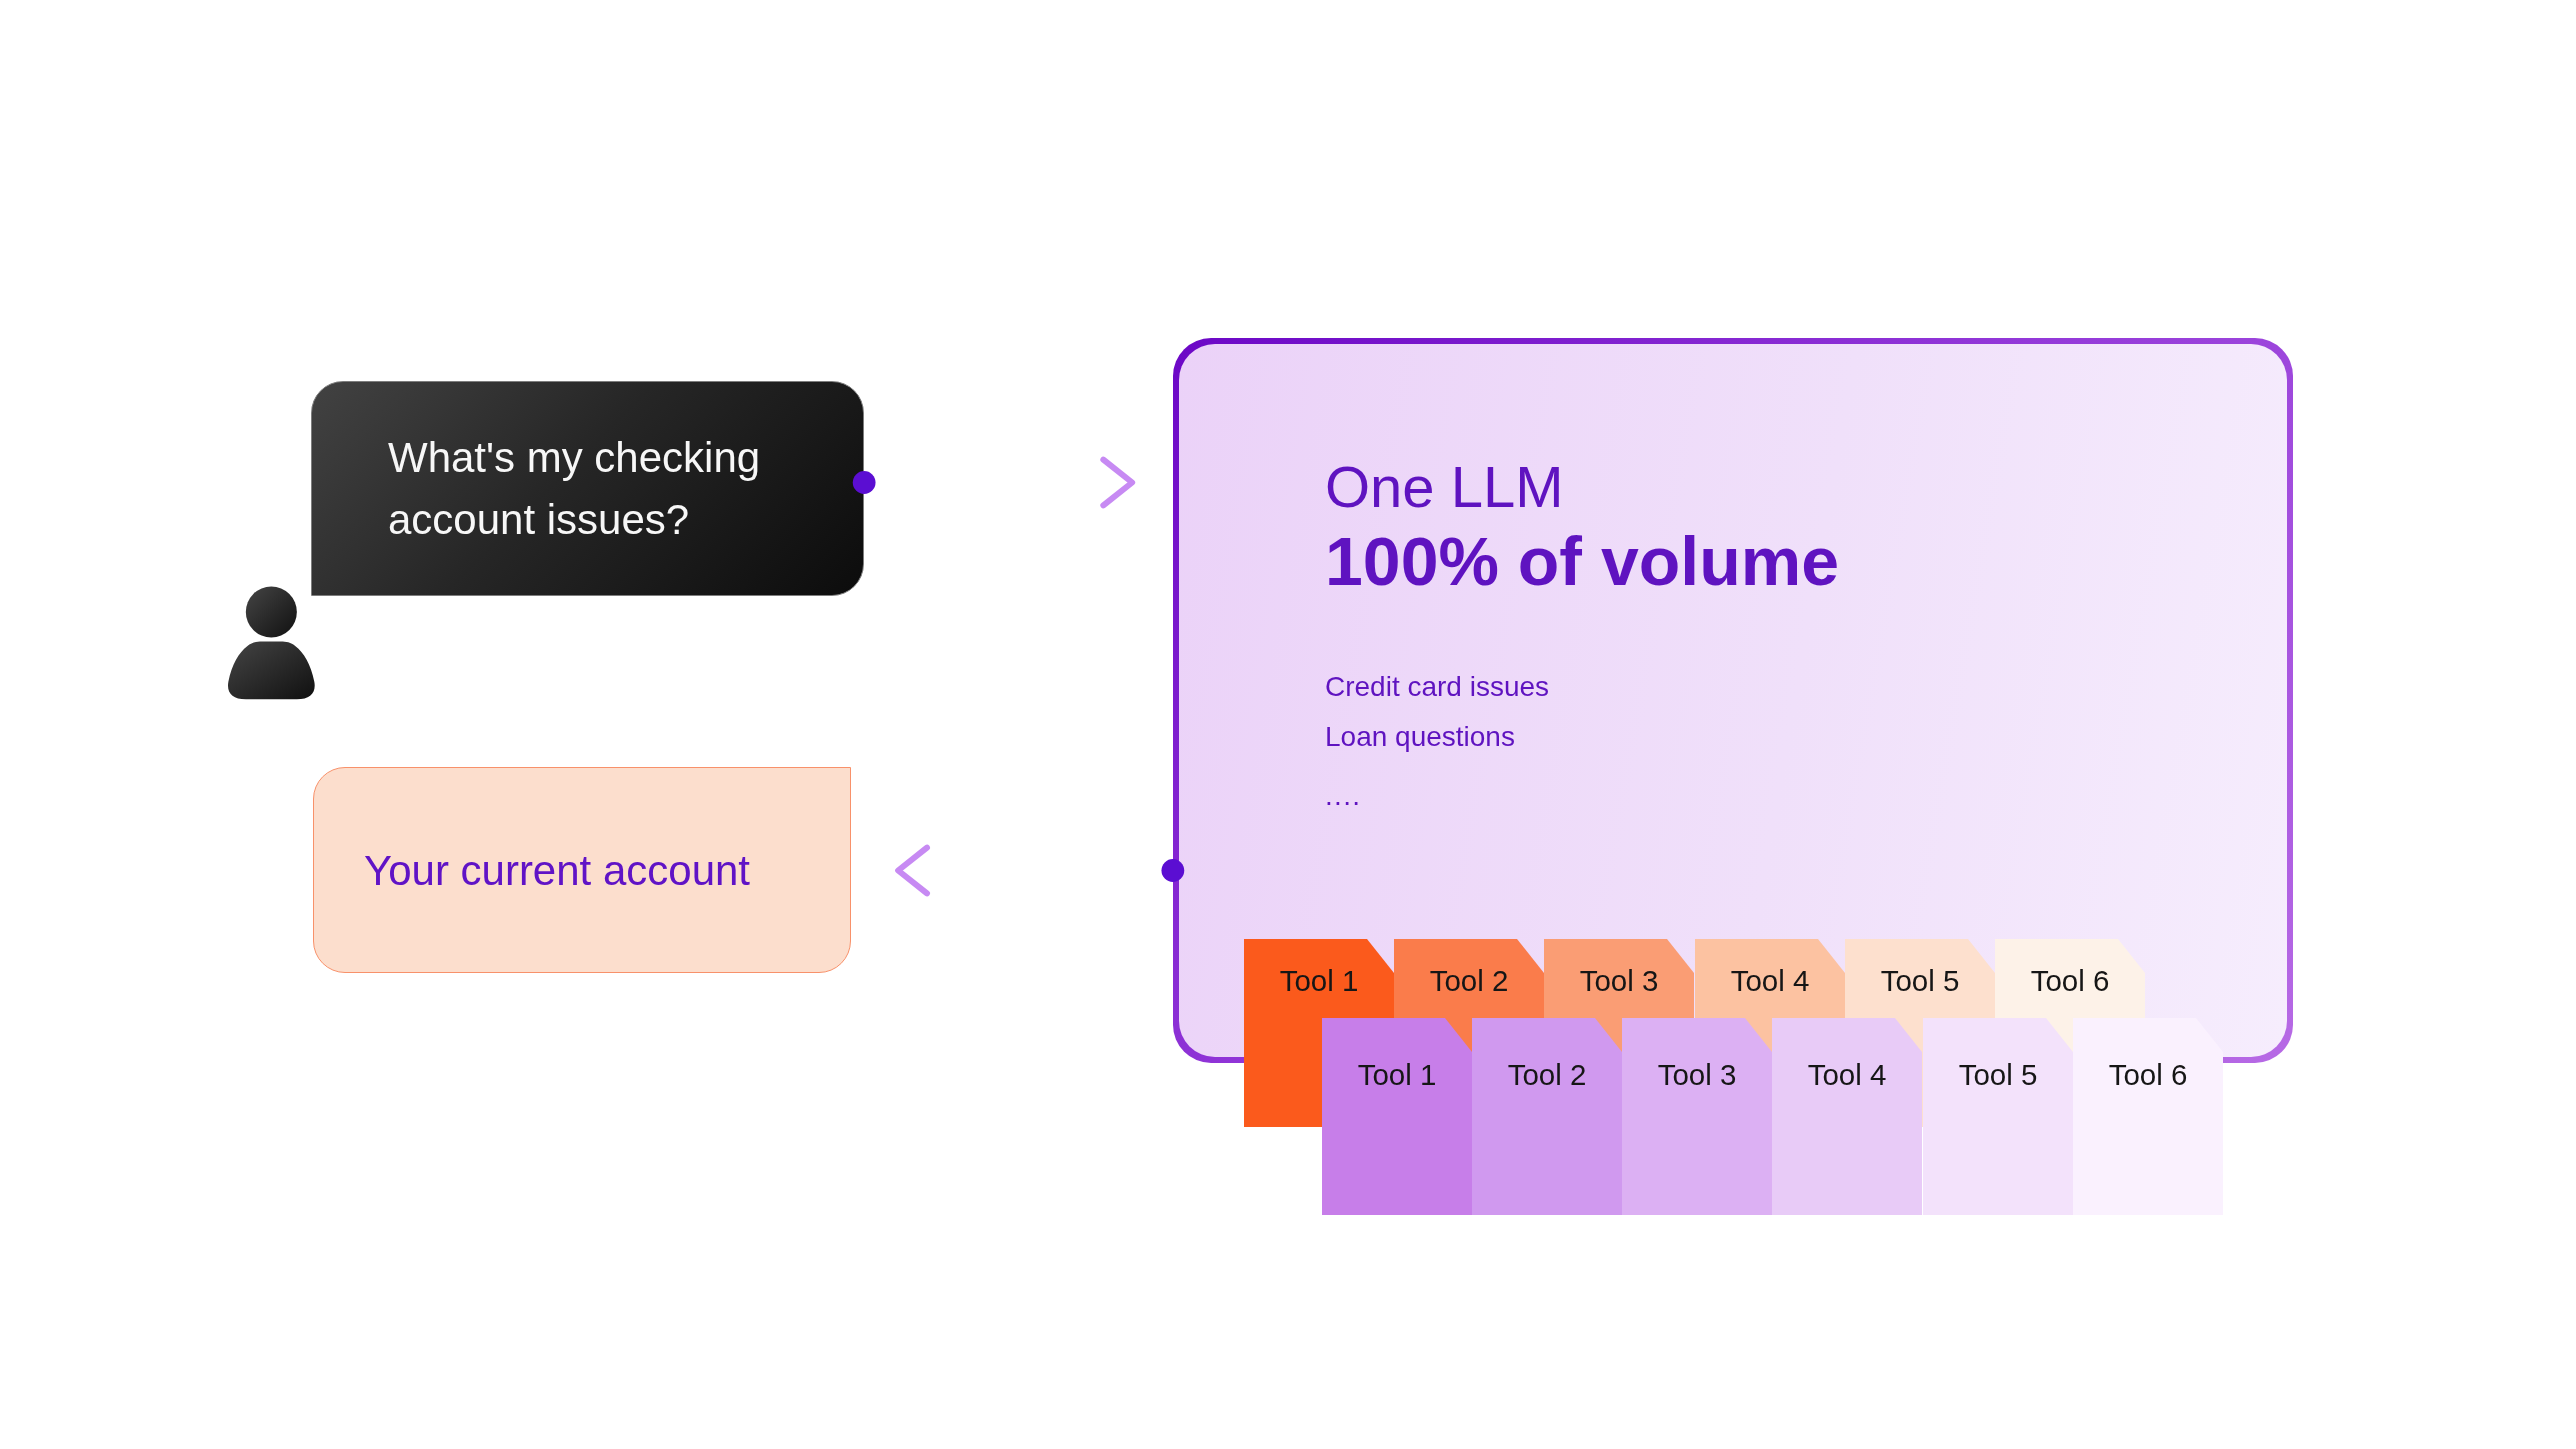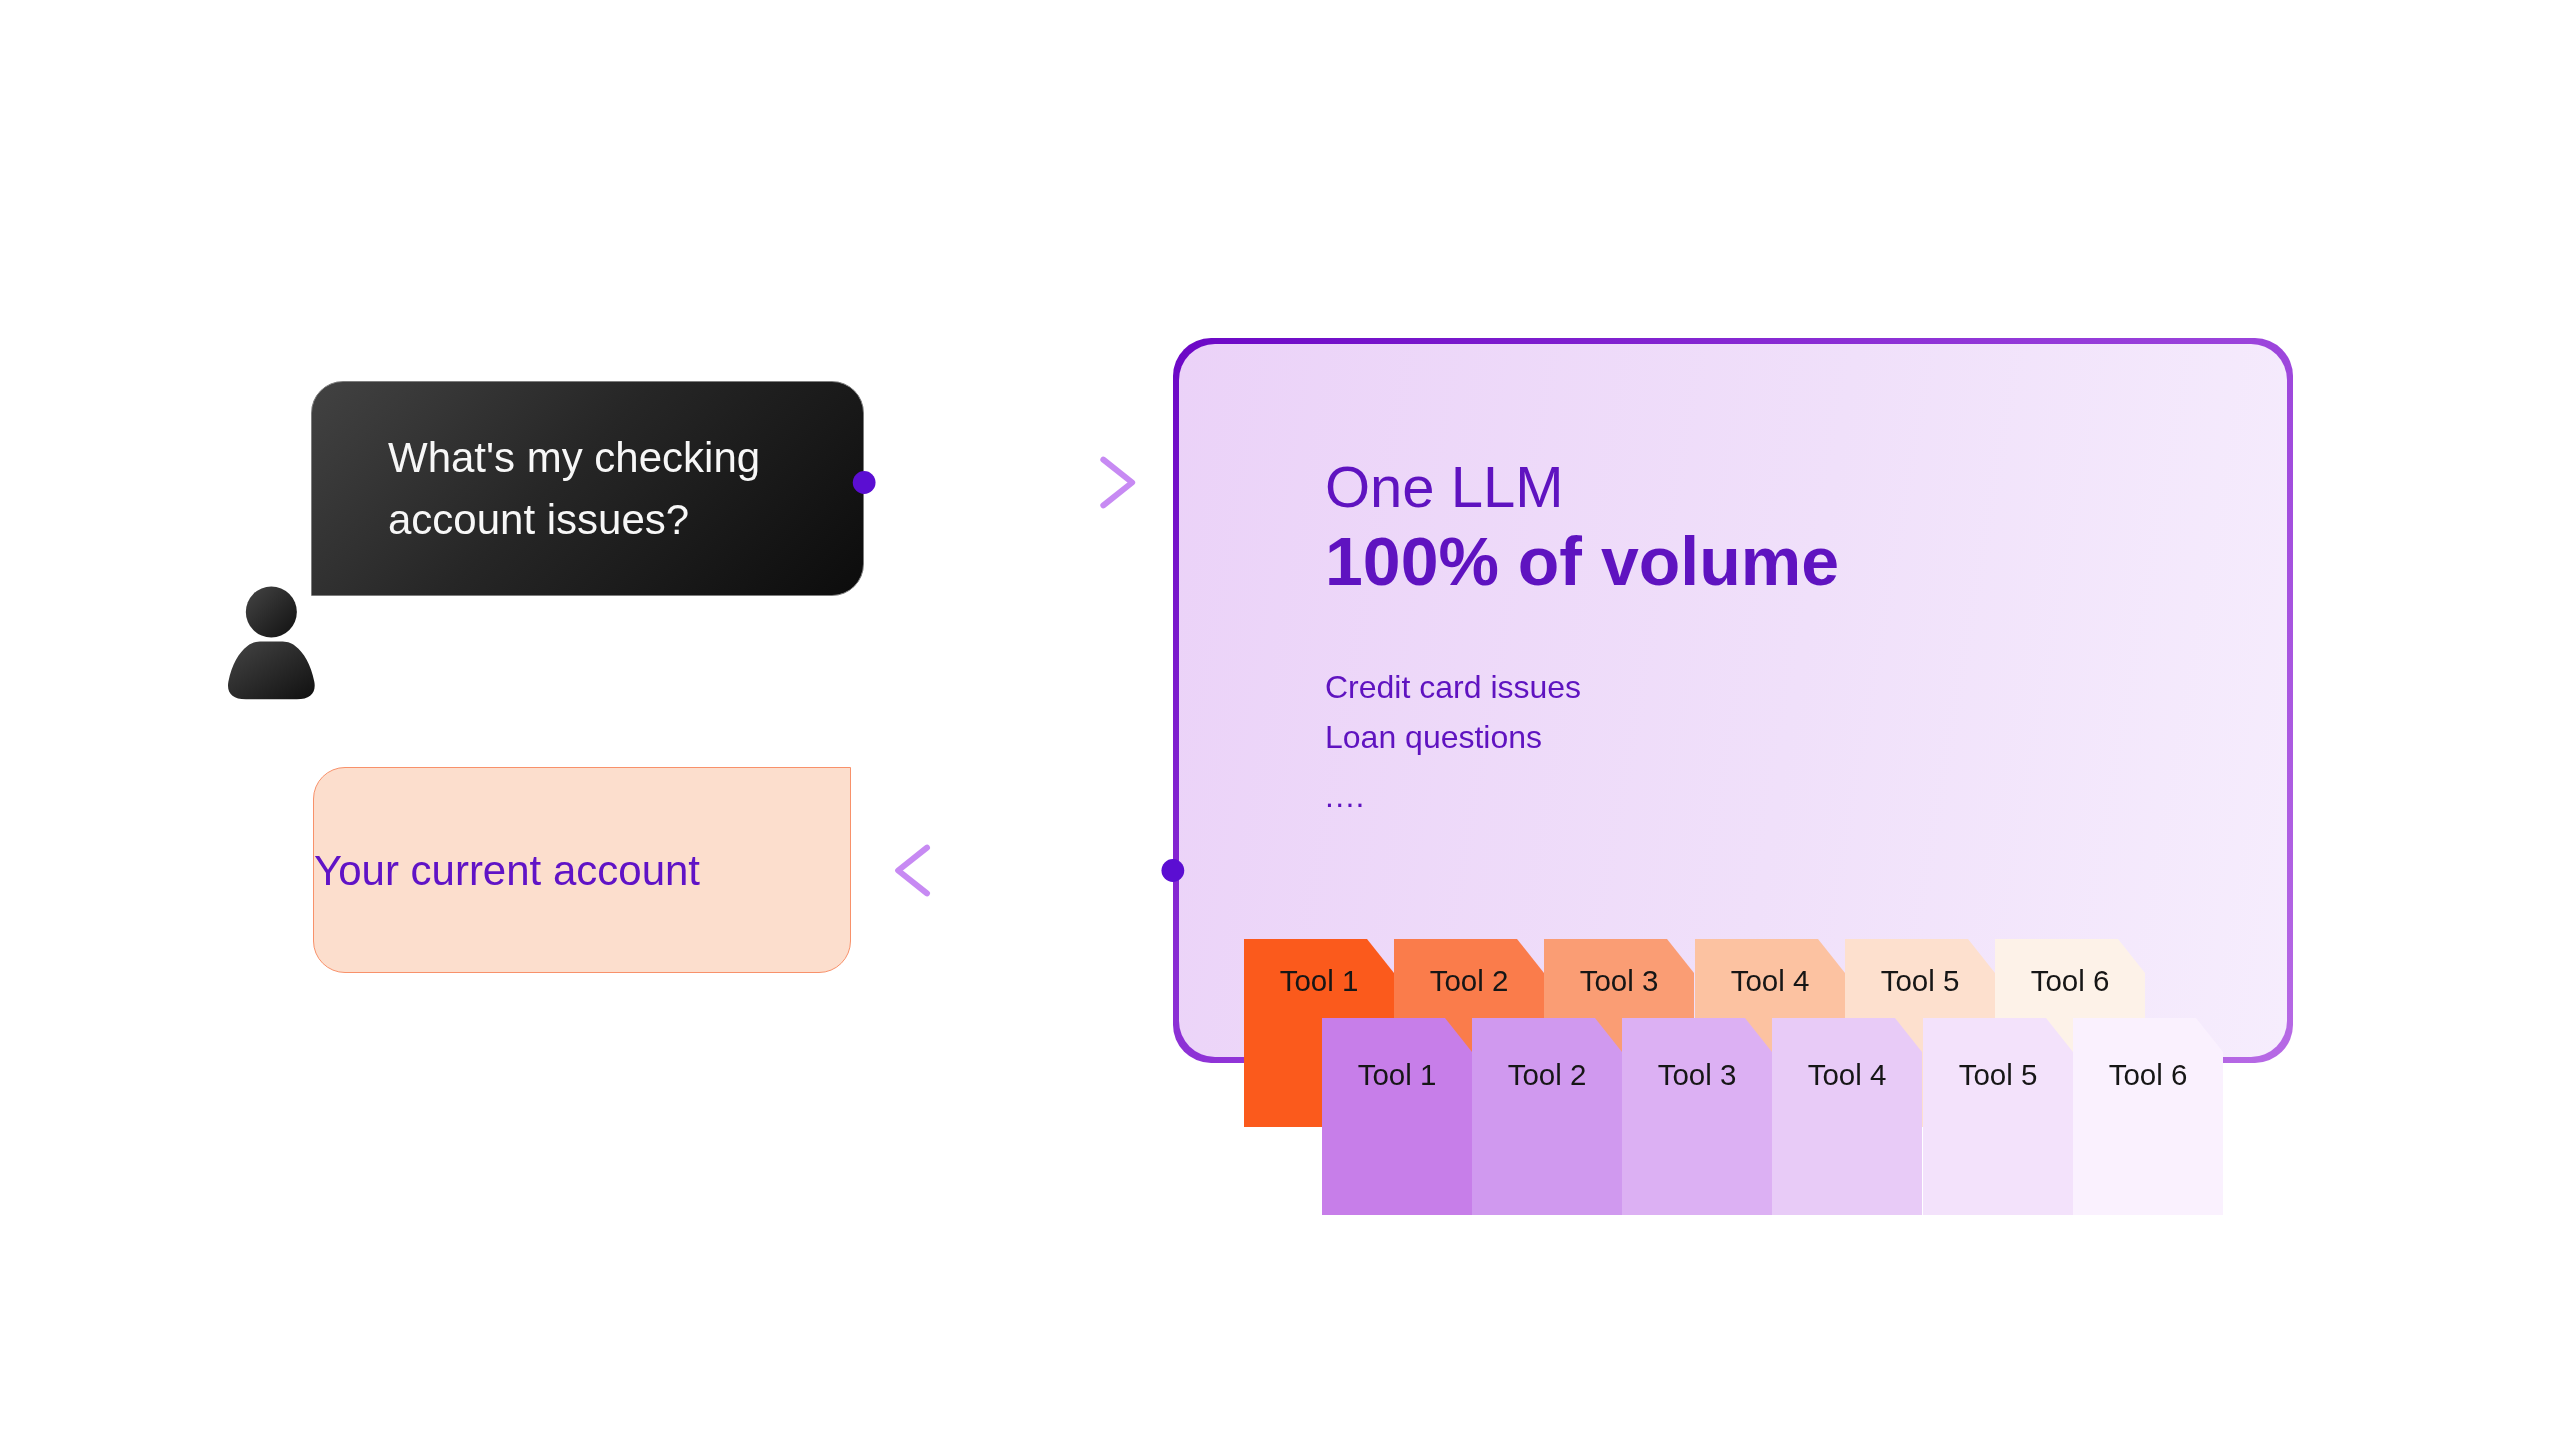--- a/index.html
+++ b/index.html
@@ -28,20 +28,21 @@
     color: #f7f7f7;
     font-size: 42px; line-height: 62px;
     z-index: 4;
   }
 
   #reply-bubble {
     left: 313px; top: 767px; width: 538px; height: 206px;
     background: #fcdecd;
     border: 1.3px solid #f8916a;
     border-radius: 32px 0 32px 32px;
+    padding-left: 50px;
     color: #6013c6;
     font-size: 42px; line-height: 59px;
     z-index: 4;
   }
 
   
   #person { left: 223px; top: 581px; width: 94px; height: 121px; z-index: 4; }
 
   
   .arrow-svg { z-index: 6; }
@@ -68,21 +69,21 @@
     font-size: 58px; line-height: 74px; font-weight: 400;
     color: #5f13c0; white-space: nowrap;
   }
   #llm-subtitle {
     position: absolute; left: 146px; top: 180px;
     font-size: 68px; line-height: 74px; font-weight: 700;
     color: #5f13c0; white-space: nowrap;
   }
   #llm-list {
     position: absolute; left: 146px; top: 318px;
-    font-size: 32px; line-height: 50px; font-weight: 400;
+    font-size: 28px; line-height: 50px; font-weight: 400;
     color: #5f13c0;
   }
   #llm-list .ellipsis-line { margin-top: 9.4px; letter-spacing: 1.3px; }
 
   
   .tag {
     position: absolute;
     width: 150px;
     clip-path: polygon(0 0, calc(100% - 27px) 0, 100% 34px, 100% 100%, 0 100%);
   }

